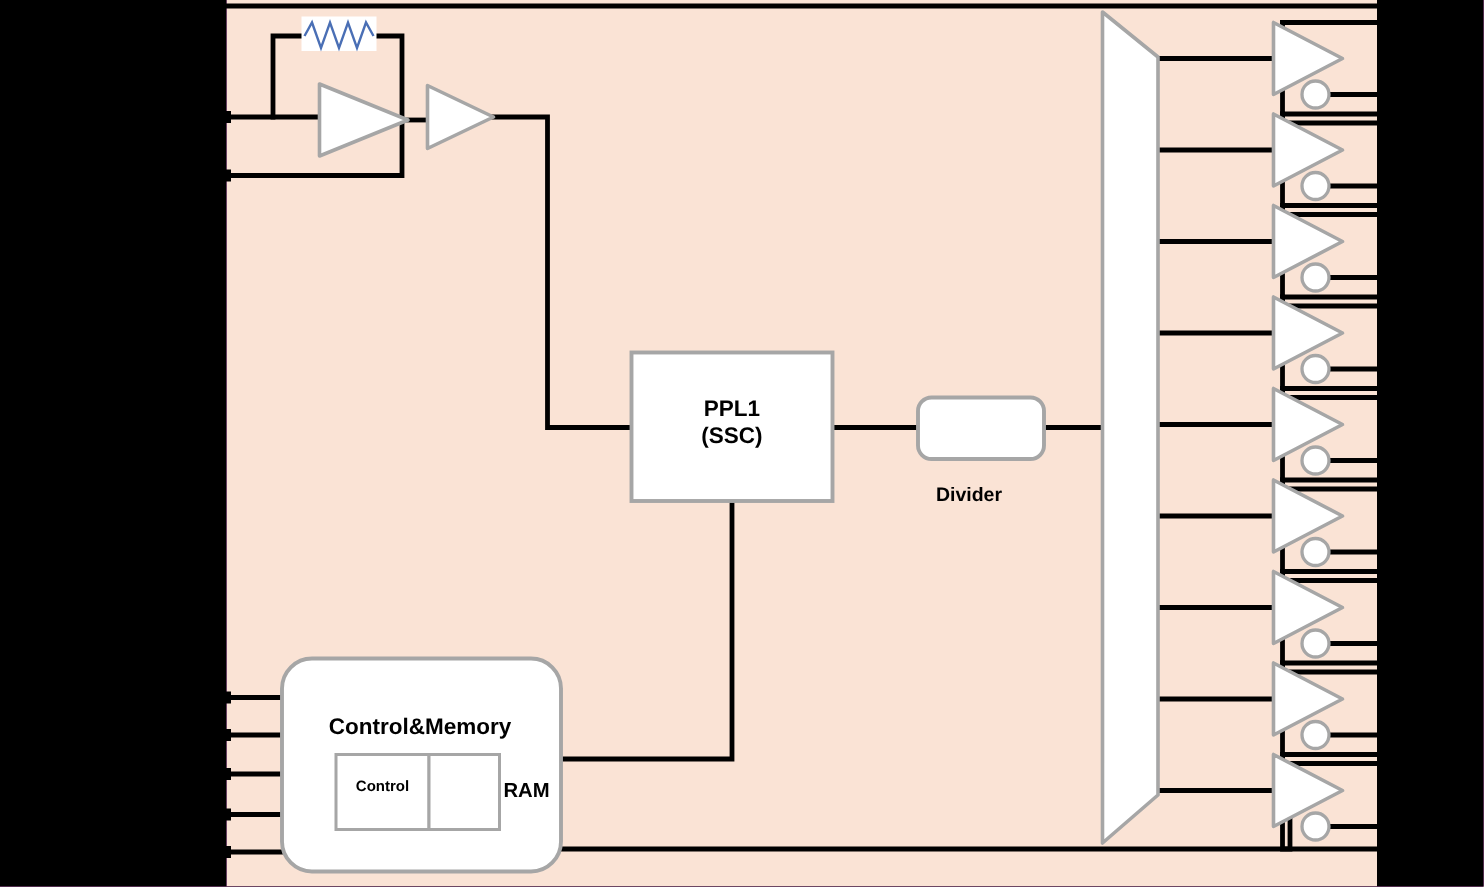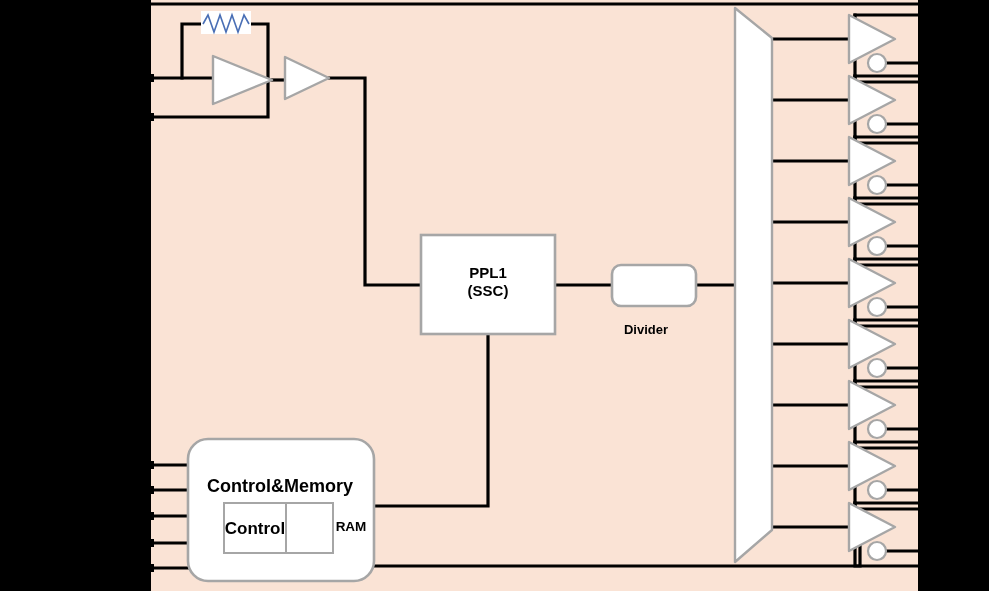--- a/index.html
+++ b/index.html
@@ -50,27 +50,27 @@
     left: 612px;
     top: 276px;
     width: 68px;
     font-size: 13px;
     margin-top: 46px;
   }
   .lbl-cm-title {
     left: 190px;
     top: 476px;
     width: 180px;
-    font-size: 18px;
+    font-size: 15px;
   }
   .lbl-control {
     left: 224px;
     top: 519px;
     width: 62px;
-    font-size: 17px;
+    font-size: 10px;
   }
   .lbl-ram {
     left: 288px;
     top: 519px;
     width: 46px;
     font-size: 13.5px;
     margin-left: 40px;
   }
 </style>
 </head>

